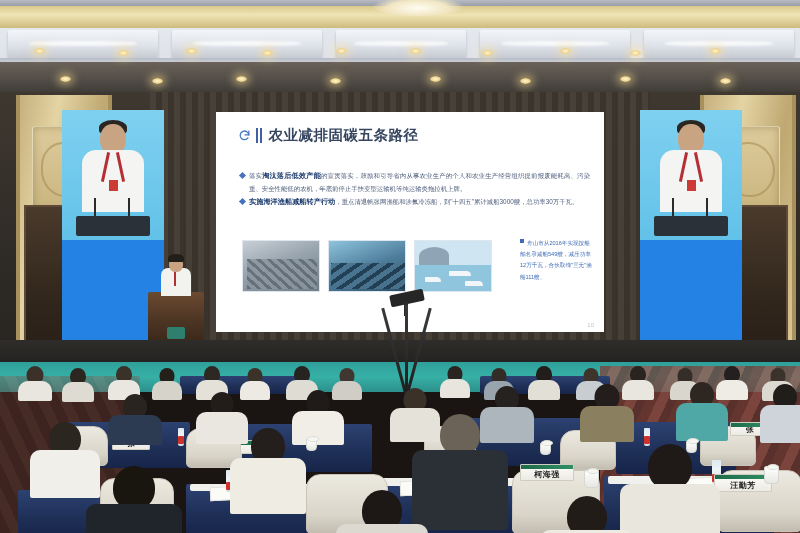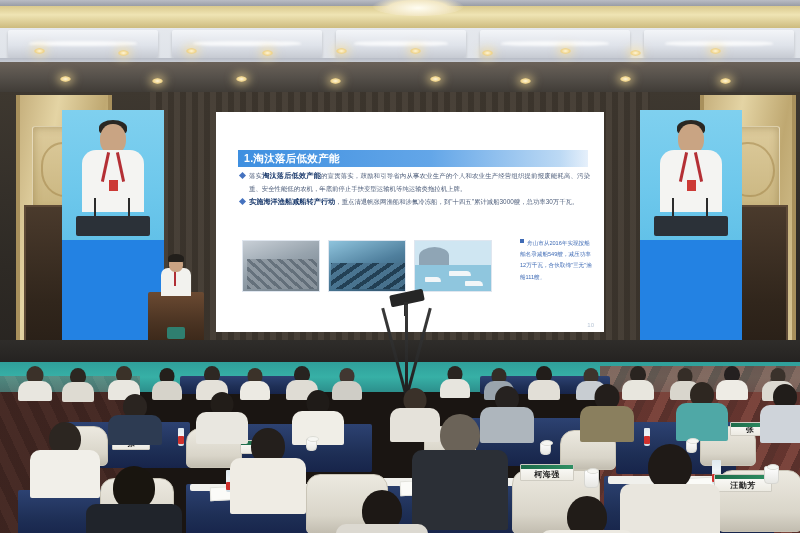--- a/index.html
+++ b/index.html
@@ -417,24 +417,32 @@
       <div class="badge"></div>
       <div class="mic" style="left:32px;"></div>
       <div class="mic" style="left:66px;"></div>
       <div class="desk"></div>
     </div>
     <div class="lower"></div>
   </div>
 
   <div class="led-center">
 
-
-    <div class="blue-banner">
-      <span>1.淘汰落后低效产能</span>
-    </div>
+    <div class="slide-title-row">
+      <svg class="slide-logo" viewBox="0 0 24 24" fill="none" stroke="currentColor" stroke-width="2.4">
+        <path d="M20 11a8 8 0 1 0-1.5 5.5" stroke-linecap="round"></path>
+        <path d="M20 4v7h-7" stroke-linecap="round" stroke-linejoin="round"></path>
+      </svg>
+      <span class="title-bars">
+          <b></b>
+          <b></b>
+        </span>
+      <span class="slide-title">农业减排固碳五条路径</span>
+    </div>
+
 
     <div class="bullets">
       <div class="bullet">
         <span class="dia"></span>
         <div class="btext"><span>落实</span><b>淘汰落后低效产能</b><span>的宣贯落实，鼓励和引导省内从事农业生产的个人和农业生产经营组织提前报废能耗高、污染重、安全性能低的农机，年底前停止手扶变型运输机等纯运输类拖拉机上牌。</span></div>
       </div>
       <div class="bullet">
         <span class="dia"></span>
         <div class="btext"><b>实施海洋渔船减船转产行动</b><span>，重点清退帆张网渔船和涉氟冷冻船，到"十四五"累计减船3000艘，总功率30万千瓦。</span></div>
       </div>

